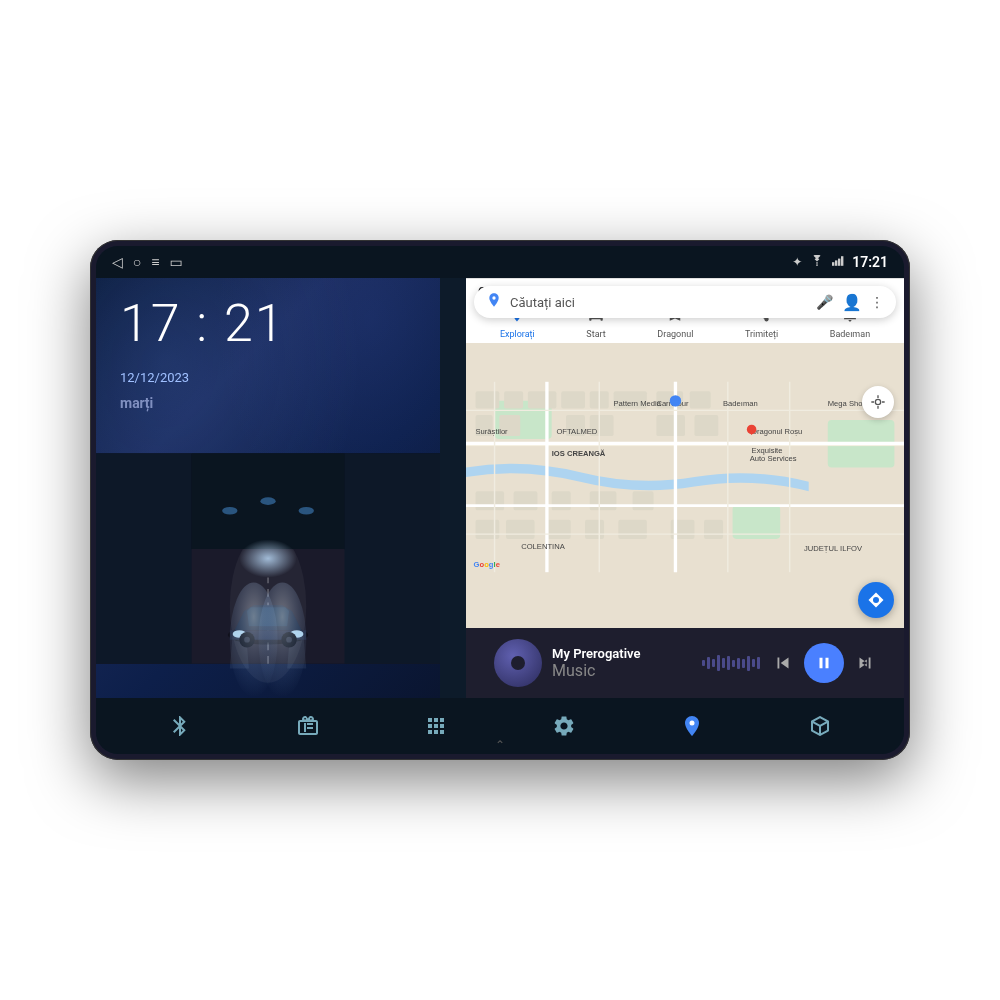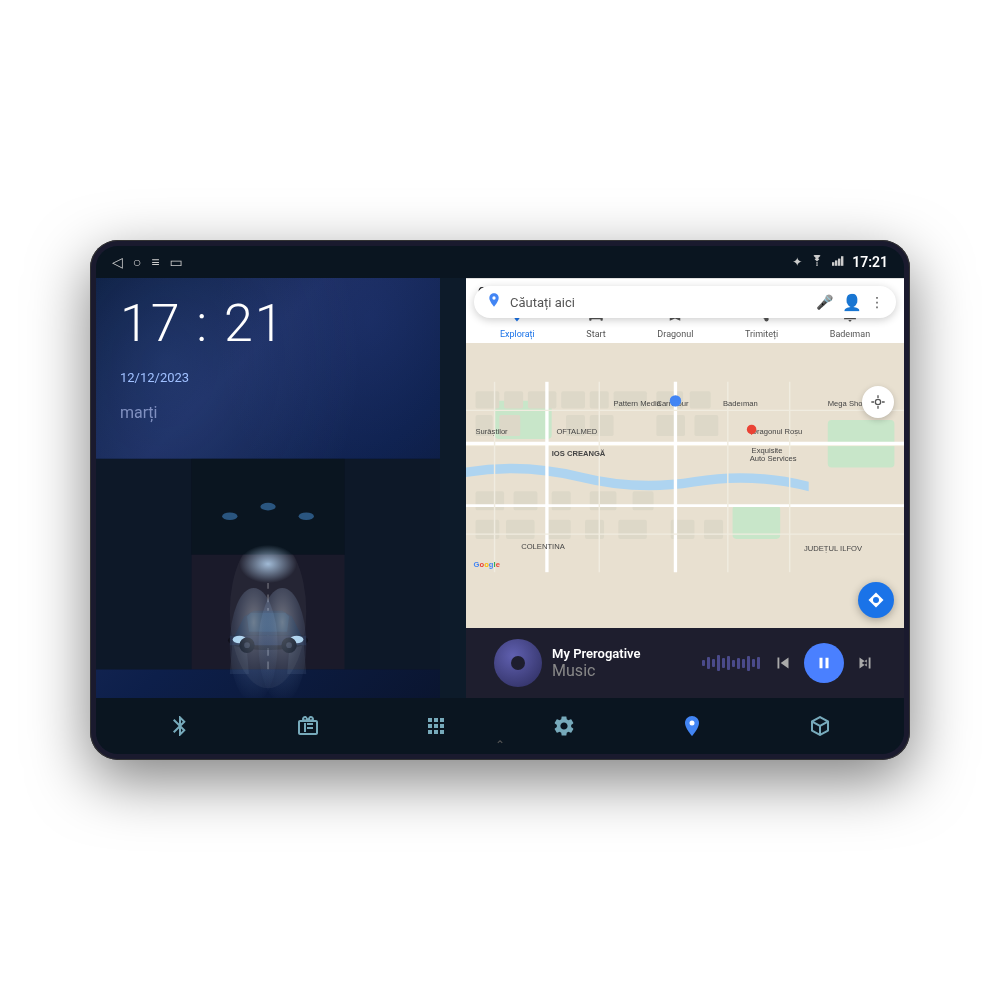--- a/index.html
+++ b/index.html
@@ -439,21 +439,21 @@
     </div>
 
     <div class="main-content">
 
       <div class="left-panel">
         <div class="stars-bg"></div>
 
         <div class="clock-section">
           <div class="clock-time">17 : 21</div>
           <div class="clock-date">12/12/2023</div>
-          <div class="clock-day" style="font-size:16px;color:#8090c0;margin-top:18px;">marți</div>
+          <div class="clock-day" style="font-size:14px;color:#8090c0;margin-top:10px;font-weight:bold;">marți</div>
         </div>
 
         <div class="car-image-section">
           <div class="tunnel-scene">
             <svg class="tunnel-svg" viewBox="0 0 360 220" xmlns="http://www.w3.org/2000/svg">
 
               <defs>
                 <radialGradient id="tunnelGrad" cx="50%" cy="60%" r="60%">
                   <stop offset="0%" stop-color="#3a6080"></stop>
                   <stop offset="40%" stop-color="#1a2a40"></stop>

